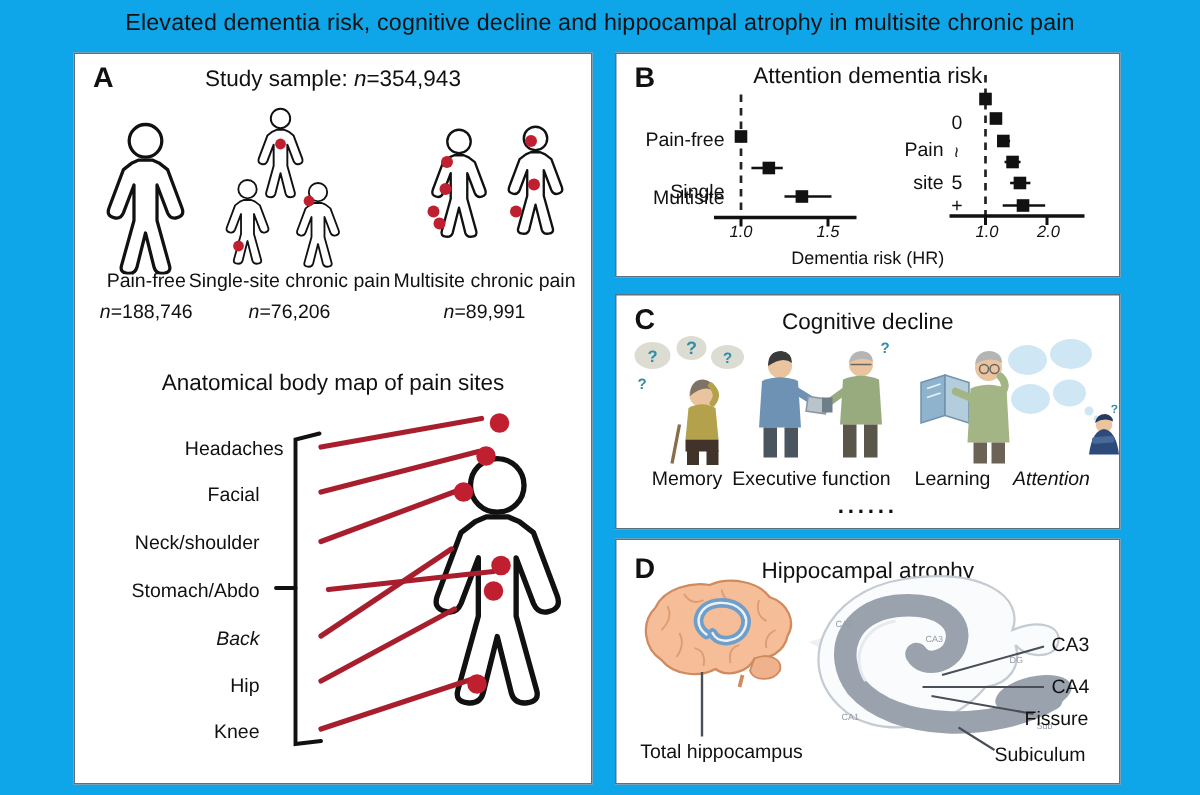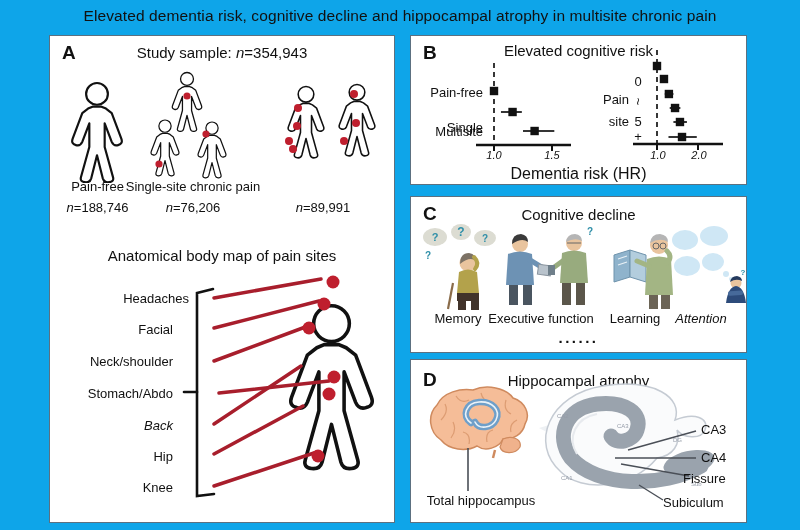--- a/index.html
+++ b/index.html
@@ -82,38 +82,39 @@
         <circle cx="268" cy="420" r="6.5"></circle>
       </g>
       <g stroke="#111" stroke-width="2.6" fill="none" stroke-linecap="round">
         <path d="M163,253 L147,257 L147,460 L164,458"></path>
         <line x1="134" y1="356" x2="147" y2="356"></line>
       </g>
     </svg>
 
     <span class="lbl ctr" style="left:5px;top:143px;width:85px;">Pain-free</span>
     <span class="lbl ctr" style="left:63px;top:143px;width:160px;">Single-site chronic pain</span>
+    <span class="lbl ctr" style="left:193px;top:143px;width:160px;">Multisite chronic pain</span>
     <span class="lbl ctr" style="left:5px;top:164px;width:85px;"><span class="it">n</span><span>=188,746</span></span>
     <span class="lbl ctr" style="left:63px;top:164px;width:160px;"><span class="it">n</span><span>=76,206</span></span>
     <span class="lbl ctr" style="left:193px;top:164px;width:160px;"><span class="it">n</span><span>=89,991</span></span>
 
     <div class="p-title" style="top:211px;">Anatomical body map of pain sites</div>
 
     <span class="lbl rt" style="left:16px;top:255px;width:123px;">Headaches</span>
     <span class="lbl rt" style="left:0;top:286px;width:123px;">Facial</span>
     <span class="lbl rt" style="left:0;top:350px;width:123px;">Stomach/Abdo</span>
     <span class="lbl rt" style="left:0;top:318px;width:123px;">Neck/shoulder</span>
     <span class="lbl rt" style="left:0;top:382px;width:123px;font-style:italic;">Back</span>
     <span class="lbl rt" style="left:0;top:413px;width:123px;">Hip</span>
     <span class="lbl rt" style="left:0;top:444px;width:123px;">Knee</span>
   </section>
 
   <section class="panel" style="left:410px;top:35px;width:337px;height:150px;">
     <div class="p-letter">B</div>
-    <div class="p-title" style="top:6px;">Elevated cognitive risk</div>
+    <div class="p-title" style="top:6px;">Attention dementia risk</div>
 
     <span class="lbl rt" style="left:0;top:49px;width:72px;">Pain-free</span>
     <span class="lbl rt" style="left:0;top:84px;width:72px;">Single</span>
     <span class="lbl rt" style="left:0;top:88px;width:72px;">Multisite</span>
     <svg id="forest-left" style="left:5px;top:25px;" width="220" height="100" viewBox="0 0 220 100">
       <line x1="78" y1="2" x2="78" y2="84" stroke="#222" stroke-width="1.8" stroke-dasharray="5,4"></line>
       <line x1="60" y1="84" x2="155" y2="84" stroke="#111" stroke-width="2.4"></line>
       <line x1="78" y1="84" x2="78" y2="90" stroke="#111" stroke-width="2"></line>
       <line x1="136" y1="84" x2="136" y2="90" stroke="#111" stroke-width="2"></line>
     <rect x="73.8" y="25.8" width="8.4" height="8.4" fill="#111111"></rect>
@@ -144,21 +145,21 @@
         <line x1="58.71" y1="62" x2="69.37" y2="62" stroke="#111111" stroke-width="1.7"></line>
         <rect x="59.83999999999999" y="57.8" width="8.4" height="8.4" fill="#111111"></rect>
         <line x1="62.39999999999999" y1="76" x2="75.93" y2="76" stroke="#111111" stroke-width="1.7"></line>
         <rect x="64.76" y="71.8" width="8.4" height="8.4" fill="#111111"></rect>
         <line x1="57.480000000000004" y1="91" x2="85.77" y2="91" stroke="#111111" stroke-width="1.7"></line>
         <rect x="66.81" y="86.8" width="8.4" height="8.4" fill="#111111"></rect>
       </svg>
     <span class="lbl tick ctr" style="left:232px;top:113px;width:30px;">1.0</span>
     <span class="lbl tick ctr" style="left:273px;top:113px;width:30px;">2.0</span>
 
-    <div class="p-title" style="top:129px;font-size:16px;">Dementia risk (HR)</div>
+    <div class="p-title" style="top:129px;font-size:12px;">Dementia risk (HR)</div>
   </section>
 
   <section class="panel" style="left:410px;top:196px;width:337px;height:157px;">
     <div class="p-letter">C</div>
     <div class="p-title" style="top:9px;">Cognitive decline</div>
 
     <svg style="left:10px;top:26px;" width="78" height="88" viewBox="0 0 78 88">
       <ellipse cx="14" cy="14" rx="12" ry="9" fill="#dcdcd2"></ellipse>
       <ellipse cx="40" cy="9" rx="10" ry="8" fill="#dcdcd2"></ellipse>
       <ellipse cx="64" cy="15" rx="11" ry="8" fill="#dcdcd2"></ellipse>

